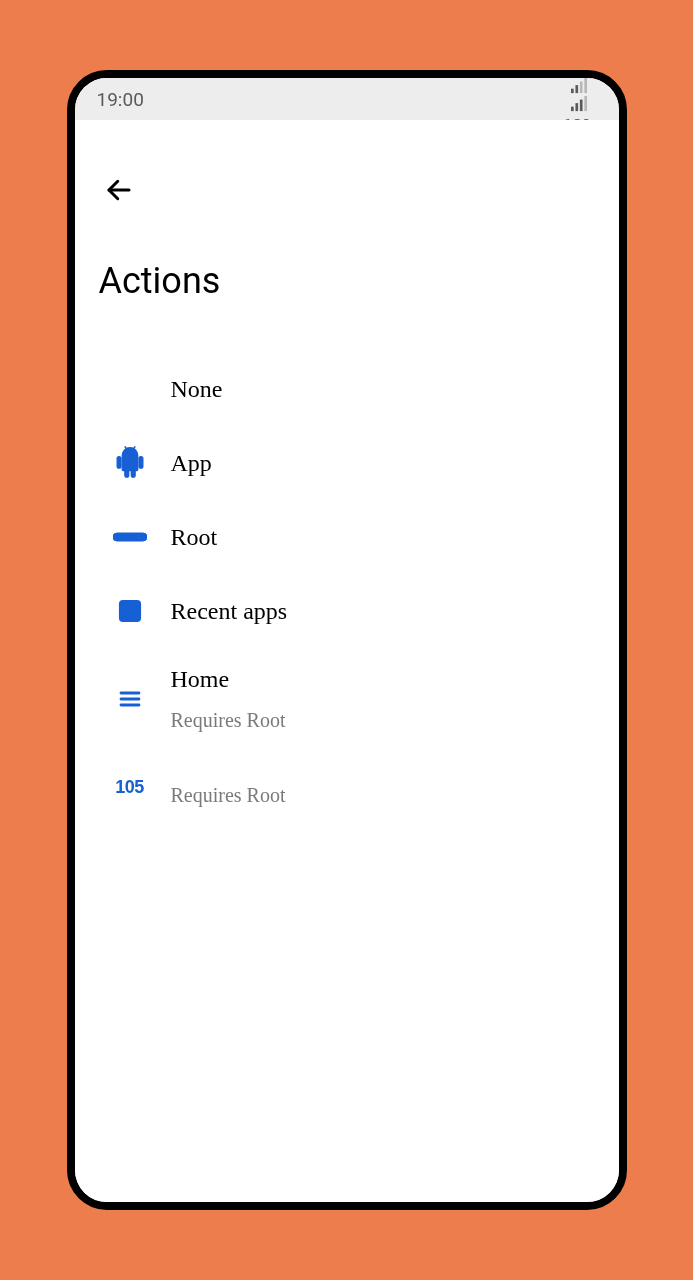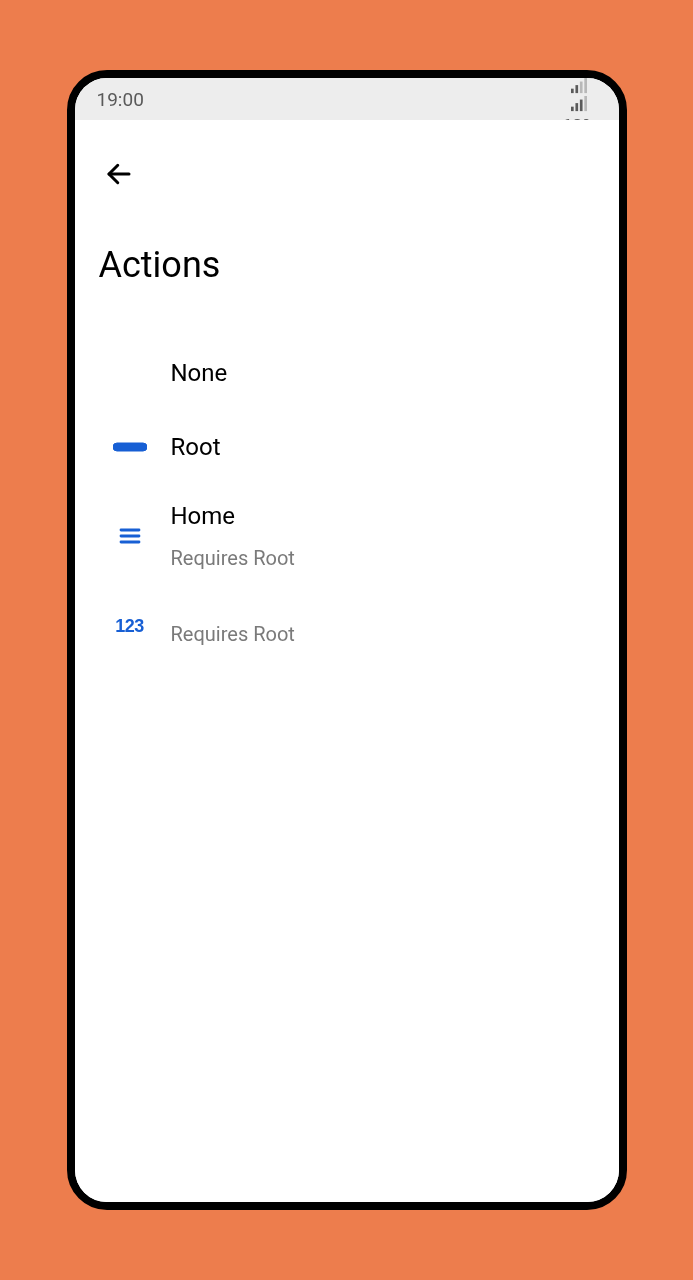--- a/index.html
+++ b/index.html
@@ -36,21 +36,21 @@
   .status-right {
     display: flex;
     align-items: center;
     gap: 2px;
     flex-direction: column;
   }
   .status-right svg { display: block; }
   .content {
     flex: 1;
     background: #fff;
-    padding: 0 14px;
+    padding: 16px 14px;
     overflow: hidden;
   }
   .back-btn {
     margin-top: 34px;
     margin-left: 10px;
     width: 40px;
     height: 40px;
     display: flex;
     align-items: center;
     justify-content: center;
@@ -77,20 +77,21 @@
     width: 82px;
     display: flex;
     align-items: center;
     justify-content: center;
   }
   .label-slot {
     flex: 1;
     display: flex;
     flex-direction: column;
     justify-content: center;
+    font-family: Liberation Serif, serif;
   }
   .item-label {
     font-size: 24px;
     color: #000;
     font-weight: 400;
   }
   .item-sub {
     font-size: 20px;
     color: #7a7a7a;
     margin-top: 16px;
@@ -161,52 +162,79 @@
 
     <div class="list">
 
       <div class="list-item">
         <div class="icon-slot"></div>
         <div class="label-slot">
           <span class="item-label">None</span>
         </div>
       </div>
 
+      <div class="list-item">
+        <div class="icon-slot">
+          <svg class="blue" width="32" height="36" viewBox="0 0 24 28" fill="#175fd4">
+            <rect x="6" y="8" width="12" height="12" rx="1"></rect>
+            <path d="M6 8 a6 6 0 0 1 12 0 z"></path>
+            <rect x="2" y="9" width="3" height="9" rx="1.5"></rect>
+            <rect x="19" y="9" width="3" height="9" rx="1.5"></rect>
+            <rect x="8" y="19" width="3" height="6" rx="1.5"></rect>
+            <rect x="13" y="19" width="3" height="6" rx="1.5"></rect>
+            <line x1="8" y1="1" x2="9.5" y2="3.5" stroke="#175fd4" stroke-width="1.2"></line>
+            <line x1="16" y1="1" x2="14.5" y2="3.5" stroke="#175fd4" stroke-width="1.2"></line>
+          </svg>
+        </div>
+        <div class="label-slot">
+          <span class="item-label">App</span>
+        </div>
+      </div>
 
 
       <div class="list-item">
         <div class="icon-slot">
           <svg class="blue" width="34" height="12" viewBox="0 0 34 12">
             <rect x="0" y="2" width="34" height="8" rx="4" fill="#175fd4"></rect>
           </svg>
         </div>
         <div class="label-slot">
           <span class="item-label">Root</span>
         </div>
       </div>
 
 
+      <div class="list-item">
+        <div class="icon-slot">
+          <svg class="blue" width="28" height="28" viewBox="0 0 24 24" fill="none" stroke="#175fd4" stroke-width="3">
+            <rect x="4" y="4" width="16" height="16" rx="2"></rect>
+          </svg>
+        </div>
+        <div class="label-slot">
+          <span class="item-label">Recent apps</span>
+        </div>
+      </div>
 
       <div class="list-item">
         <div class="icon-slot">
           <svg class="blue" width="30" height="24" viewBox="0 0 24 24" fill="none" stroke="#175fd4" stroke-width="2.8" stroke-linecap="round">
             <line x1="3" y1="6" x2="21" y2="6"></line>
             <line x1="3" y1="12" x2="21" y2="12"></line>
             <line x1="3" y1="18" x2="21" y2="18"></line>
           </svg>
         </div>
         <div class="label-slot">
           <span class="item-label">Home</span>
           <span class="item-sub">Requires Root</span>
         </div>
       </div>
 
       <div class="list-item">
         <div class="icon-slot">
-          <span class="keycode-text">123</span>
+          <span class="keycode-text">105</span>
         </div>
         <div class="label-slot">
           <span class="item-sub">Requires Root</span>
         </div>
       </div>
 
     </div>
   </div>
 </div>
 

